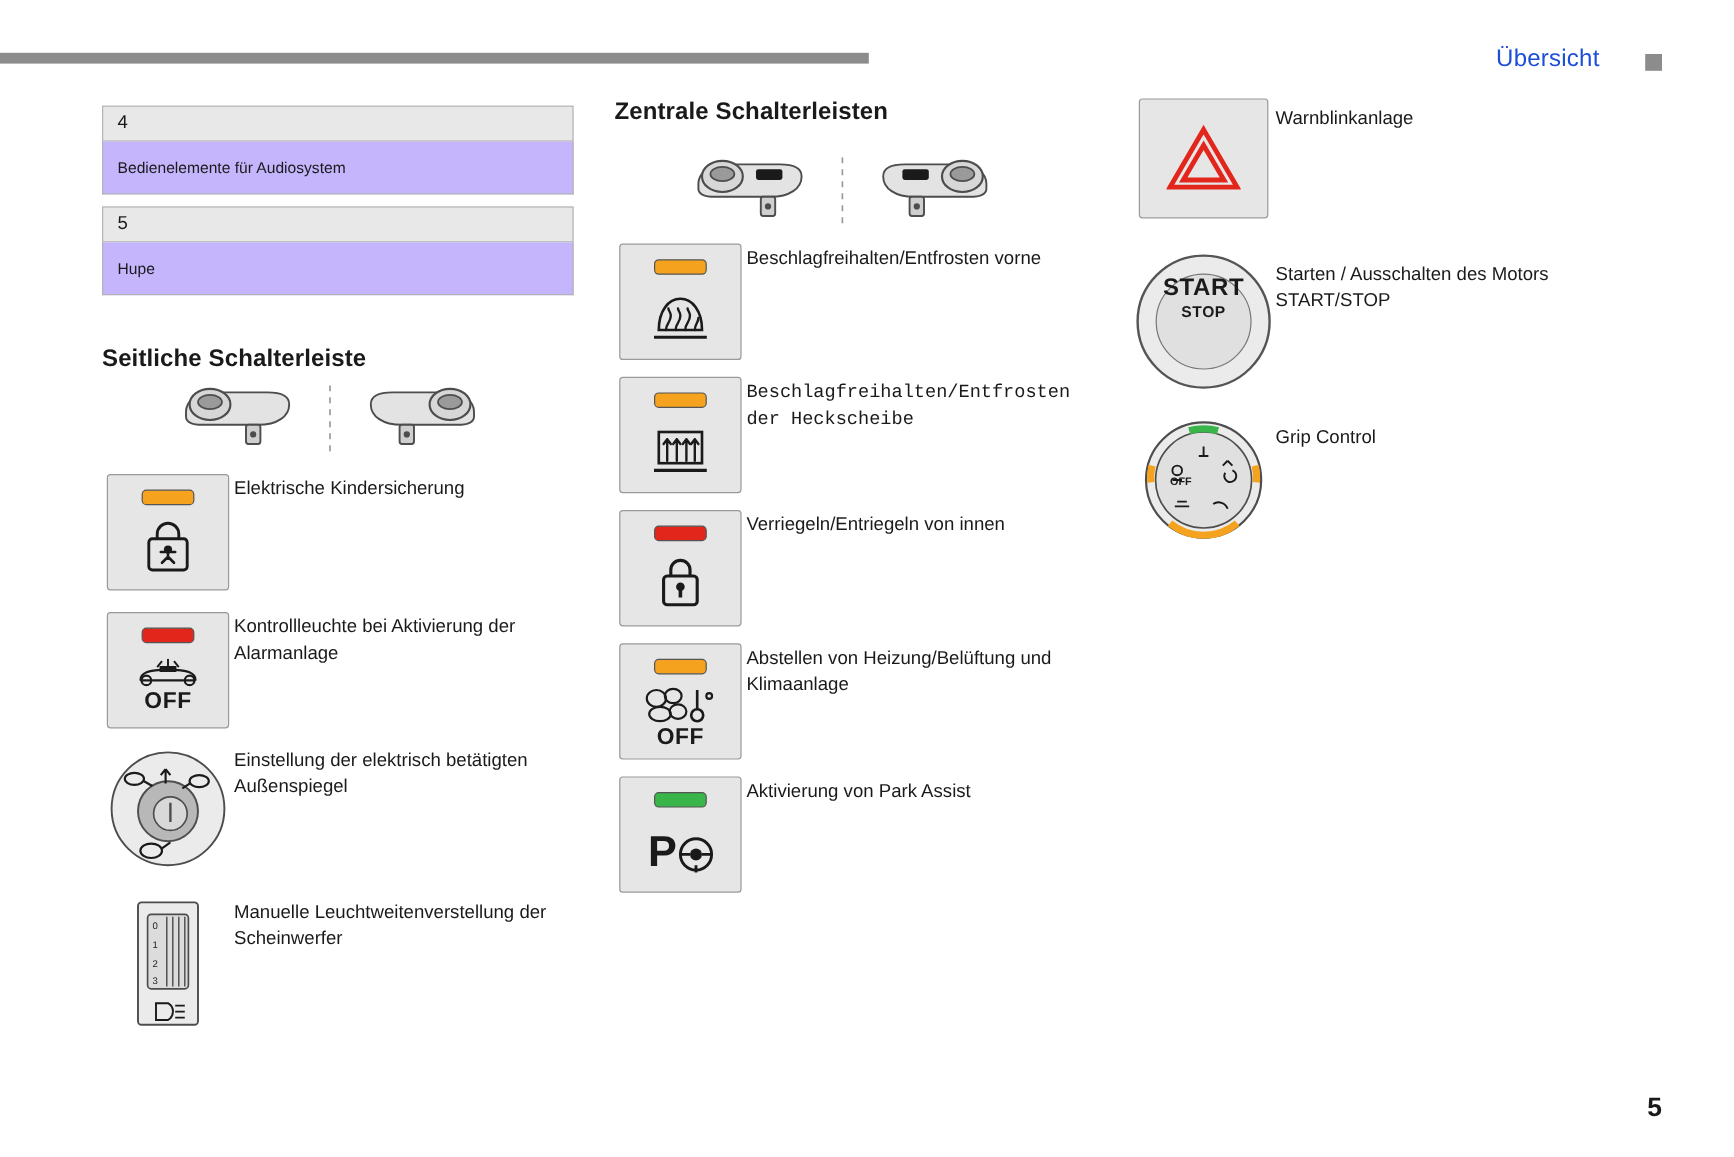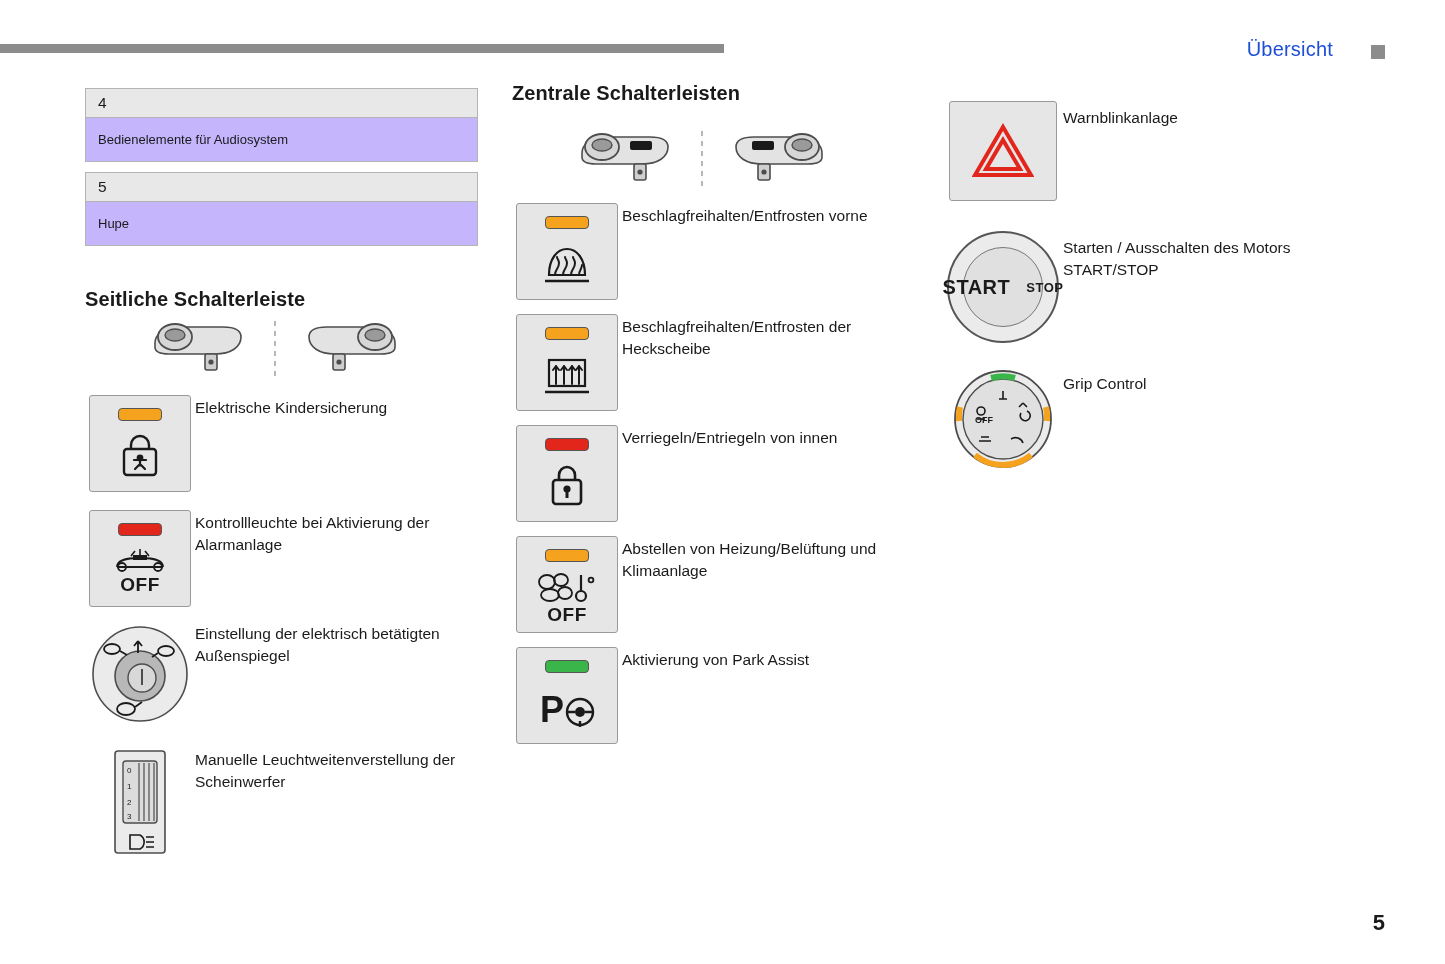--- a/index.html
+++ b/index.html
@@ -151,22 +151,22 @@
   
   .round {
     width: 108px; height: 108px; border-radius: 50%;
     border: 2px solid #555; background: #ebebeb;
     display: flex; align-items: center; justify-content: center;
     position: relative;
   }
   .round .inner {
     width: 78px; height: 78px; border-radius: 50%;
     border: 1.5px solid #777; background: #e0e0e0;
-    display: flex; flex-direction: row;
-    align-items: center; justify-content: center; gap: 16px;
+    display: flex; flex-direction: column;
+    align-items: center; 
   }
   .start-txt { font-weight: bold; font-size: 20px; letter-spacing: .5px; }
   .stop-txt  { font-weight: bold; font-size: 13px; letter-spacing: .5px; }
 
   .right-item { display: flex; align-items: flex-start; margin-bottom: 18px; }
   .right-item .art { flex: 0 0 120px; display: flex; justify-content: center; }
   .right-item .label { font-size: 15.5px; line-height: 1.45; padding-top: 6px; }
 </style>
 </head>
 <body>
@@ -351,21 +351,21 @@
               <path d="M38 34 c0 -5 3 -6 3 -10"></path>
             </g>
             <path d="M4 40 h44" stroke="#1a1a1a" stroke-width="2.6"></path>
           </svg>
         </div>
       </div>
     </div>
     <div class="label">Beschlagfreihalten/Entfrosten vorne</div>
   </div>
 
-  <div class="item" style="margin-top:14px;">
+  <div class="item" style="margin-top:14px;font-family:Liberation Mono, monospace;">
     <div class="art">
       <div class="btn btn-lg">
         <div class="led orange"></div>
         <div class="glyph">
           <svg width="52" height="46" viewBox="0 0 52 46">
             <rect x="8" y="8" width="36" height="26" fill="none" stroke="#1a1a1a" stroke-width="2.2"></rect>
             <g stroke="#1a1a1a" stroke-width="2" fill="none" stroke-linecap="round">
               <path d="M15 32 v-18 M15 14 l-3 4 M15 14 l3 4"></path>
               <path d="M23 32 v-18 M23 14 l-3 4 M23 14 l3 4"></path>
               <path d="M31 32 v-18 M31 14 l-3 4 M31 14 l3 4"></path>
@@ -432,21 +432,21 @@
           </svg>
         </div>
       </div>
     </div>
     <div class="label">Aktivierung von Park Assist</div>
   </div>
 </div>
 
 <div class="col-right">
 
-  <div class="right-item" style="margin-bottom:30px;margin-top:19px;">
+  <div class="right-item" style="margin-bottom:30px;">
     <div class="art">
       <div class="btn" style="width:106px;height:98px;justify-content:center;">
         <div class="glyph">
           <svg width="62" height="56" viewBox="0 0 62 56">
             <path d="M31 4 L59 52 H3 Z" fill="none" stroke="#e2261c" stroke-width="4"></path>
             <path d="M31 17 L48 46 H14 Z" fill="none" stroke="#e2261c" stroke-width="4"></path>
           </svg>
         </div>
       </div>
     </div>

